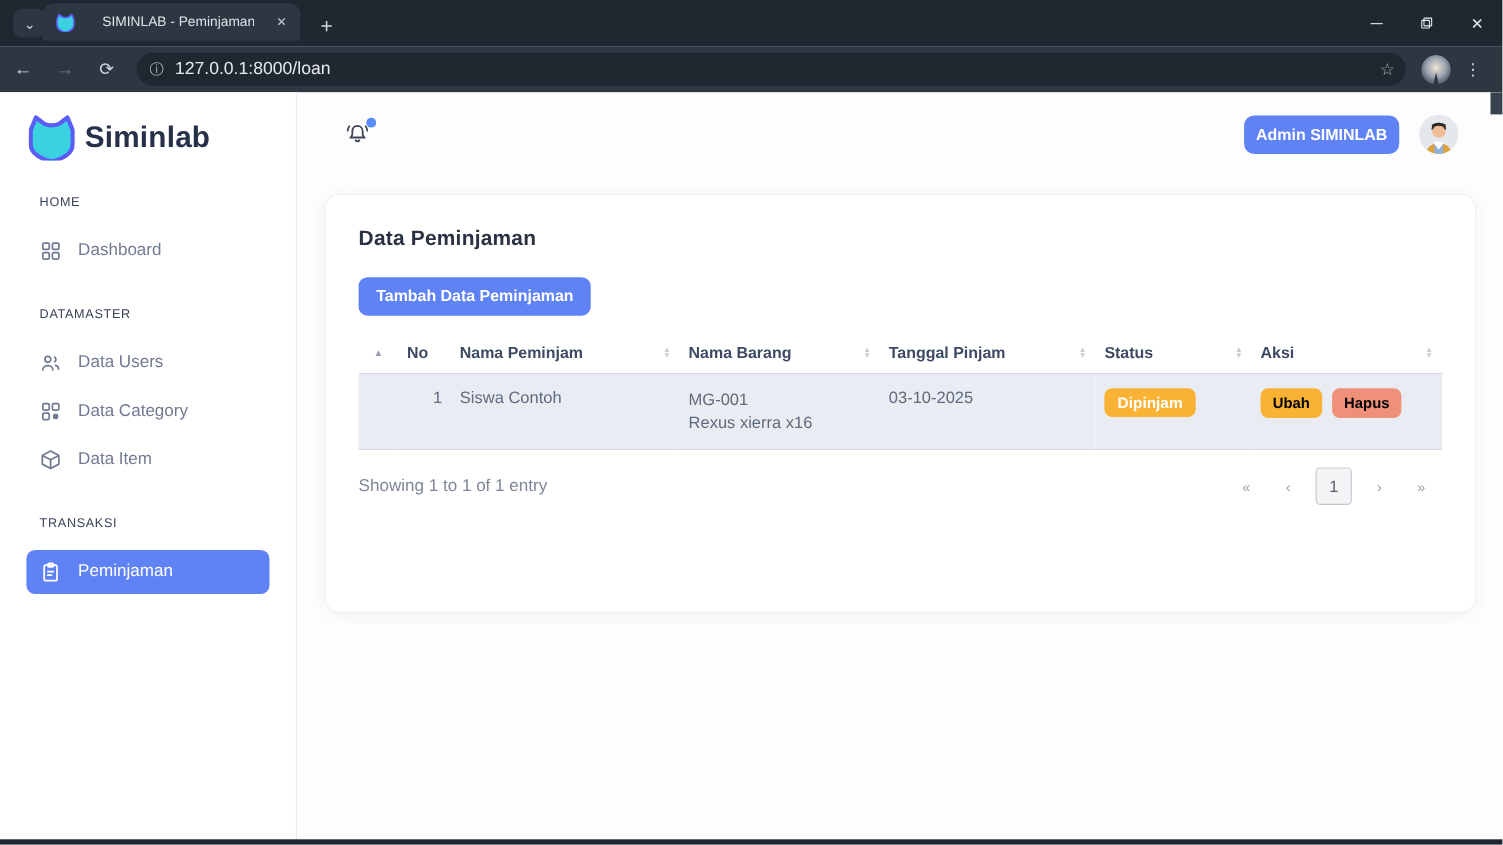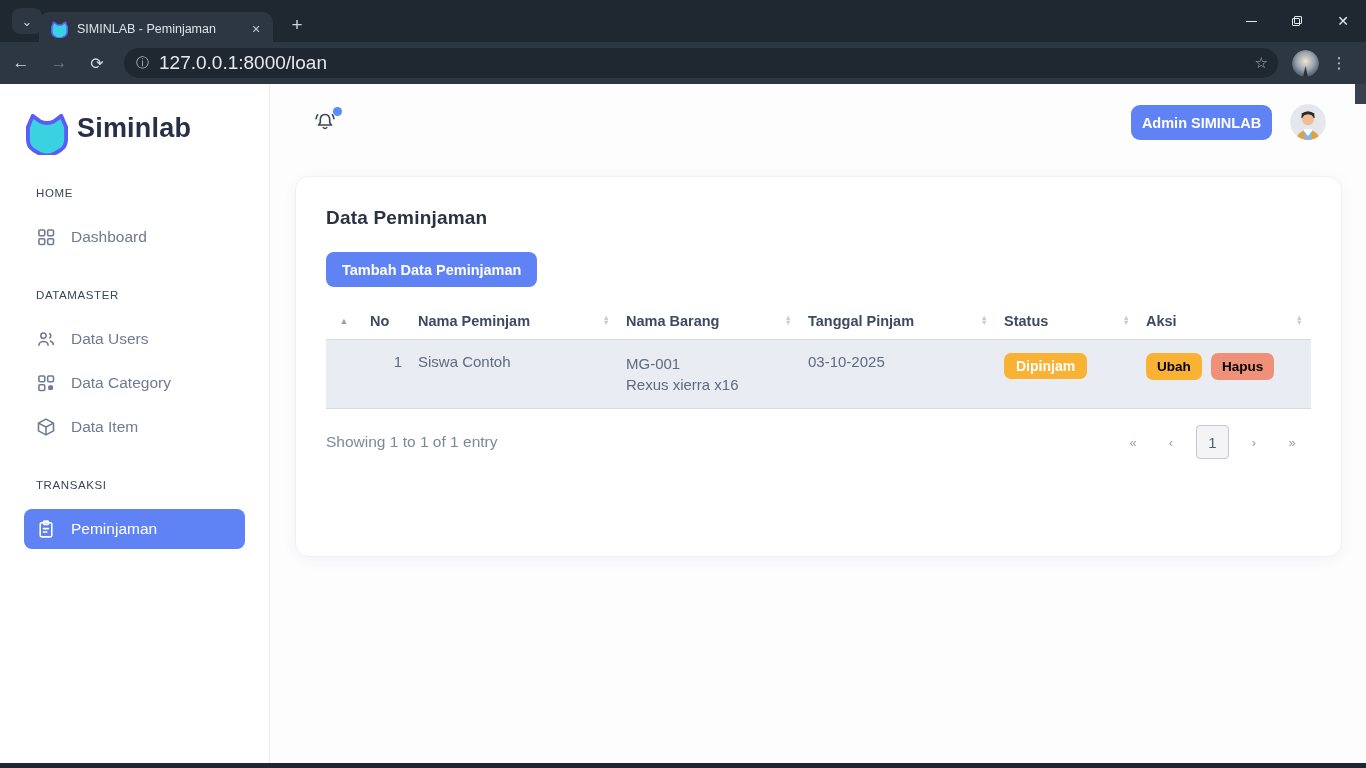--- a/index.html
+++ b/index.html
@@ -3,22 +3,22 @@
 <meta charset="utf-8">
 <style>
   * { margin:0; padding:0; box-sizing:border-box; }
   html,body { width:1366px; height:768px; overflow:hidden; }
   body { font-family:"Liberation Sans", sans-serif; background:#fdfdfe; position:relative; }
 
   
   .titlebar { position:absolute; top:0; left:0; width:1366px; height:42px; background:#1f2831; }
   .tab-search-btn { position:absolute; left:12px; top:8px; width:30px; height:26px; background:#2c3742;
     border-radius:8px; color:#cdd3da; display:flex; align-items:center; justify-content:center; font-size:13px; cursor:pointer; }
-  .tab { position:absolute; left:39px; top:12px; width:234px; height:34px; background:#2c3742;
-    border-radius:10px 10px 0 0; display:flex; align-items:center; padding:0 8px 0 12px; color:#dde2e8; }
+  .tab { position:absolute; left:39px; top:3px; width:234px; height:34px; background:#2c3742;
+    border-radius:10px 10px 0 0; display:flex; align-items:center; padding:0 8px 0 12px; color:#dde2e8;gap:16px; }
   .tab .fav { width:17px; height:17px; flex:0 0 auto; }
   .tab .tab-title { font-size:12.5px; margin-left:9px; flex:1; white-space:nowrap; overflow:hidden; }
   .tab .tab-close { width:18px; height:18px; border-radius:4px; display:flex; align-items:center; justify-content:center;
     font-size:11px; color:#c3c9d0; }
   .new-tab { position:absolute; left:283px; top:11px; width:28px; height:28px; color:#cdd3da; font-size:19px;
     display:flex; align-items:center; justify-content:center; border-radius:6px; }
   .win-controls { position:absolute; right:0; top:0; height:42px; display:flex; }
   .win-btn { width:46px; height:42px; display:flex; align-items:center; justify-content:center; color:#e6e9ec; }
   .min-glyph { width:11px; height:0; border-top:1.6px solid #e6e9ec; display:block; }
   .restore-glyph { position:relative; width:10px; height:10px; display:block; }
@@ -28,35 +28,35 @@
 
   .toolbar { position:absolute; top:42px; left:0; width:1366px; height:42px; background:#2c3742;
     display:flex; align-items:center; }
   .nav-btn { width:34px; height:34px; display:flex; align-items:center; justify-content:center;
     font-size:17px; color:#cfd5dc; margin-left:4px; }
   .nav-btn.fwd { color:#6b7682; }
   .nav-btn.reload { font-size:16px; }
   .omnibox { margin-left:10px; width:1154px; height:30px; background:#1f2831; border-radius:15px;
     display:flex; align-items:center; padding:0 10px 0 12px; }
   .omnibox .info { color:#aeb6bf; font-size:13px; }
-  .omnibox .url { color:#e6e9ed; font-size:19px; margin-left:10px; flex:1; }
+  .omnibox .url { color:#e6e9ed; font-size:16px; margin-left:10px; flex:1; }
   .omnibox .star { color:#aeb6bf; font-size:15px; }
   .chrome-avatar { width:27px; height:27px; border-radius:50%; margin-left:14px; }
   .chrome-menu { width:24px; height:27px; margin-left:8px; color:#cfd5dc; font-size:15px;
     display:flex; align-items:center; justify-content:center; letter-spacing:0; }
 
   
   .app { position:absolute; top:84px; left:0; width:1366px; height:679px; background:#fdfdfe; }
   .page-scroll-thumb { position:absolute; right:0; top:0; width:11px; height:20px; background:#37424e; }
   .taskbar-edge { position:absolute; left:0; bottom:0; width:1366px; height:5px; background:#1e2631; }
 
   
   .sidebar { position:absolute; left:0; top:0; width:270px; height:679px; background:#ffffff;
     border-right:1px solid #ecedf2; }
-  .brand { display:flex; padding:29px 0 0 26px; }
+  .brand { display:flex; align-items:center; padding:20px 0 0 26px; }
   .brand-text { font-size:27px; font-weight:bold; color:#273049; margin-left:9px; letter-spacing:.2px; }
   .nav-section-label { font-size:11.5px; font-weight:normal; letter-spacing:.6px; color:#39445a;
     margin:0 0 0 36px; }
   .nav-item { display:flex; align-items:center; height:40px; margin:4px 24px; padding-left:12px;
     border-radius:8px; color:#707a92; cursor:pointer; }
   .nav-item .nicon { width:20px; height:20px; flex:0 0 auto; display:flex; }
   .nav-item .nlabel { font-size:15.5px; margin-left:15px; }
   .nav-item.active { background:#5f82f5; color:#ffffff; }
   .sp-logo-gap { height:32px; }
   .sp-sec { height:14px; }

